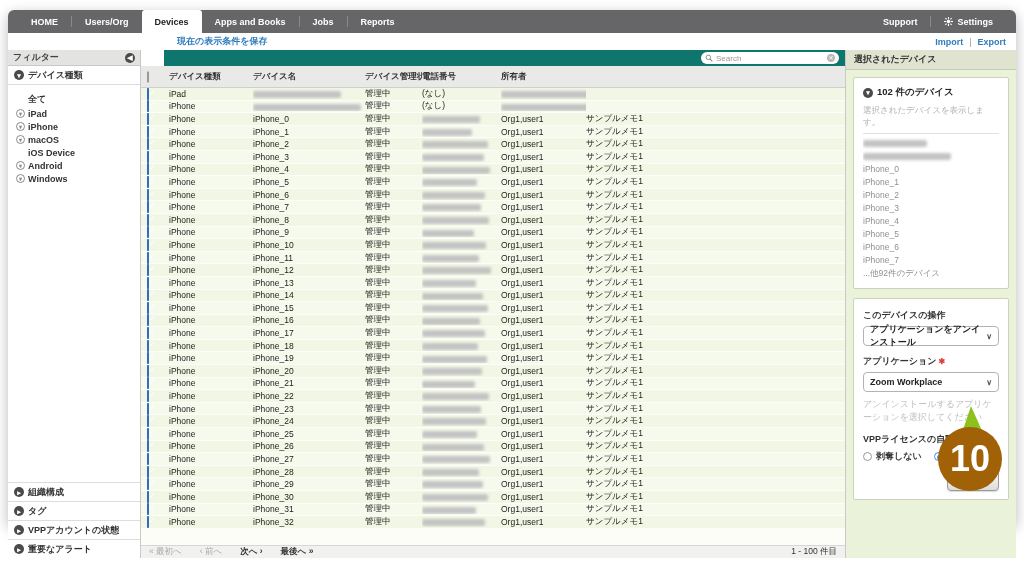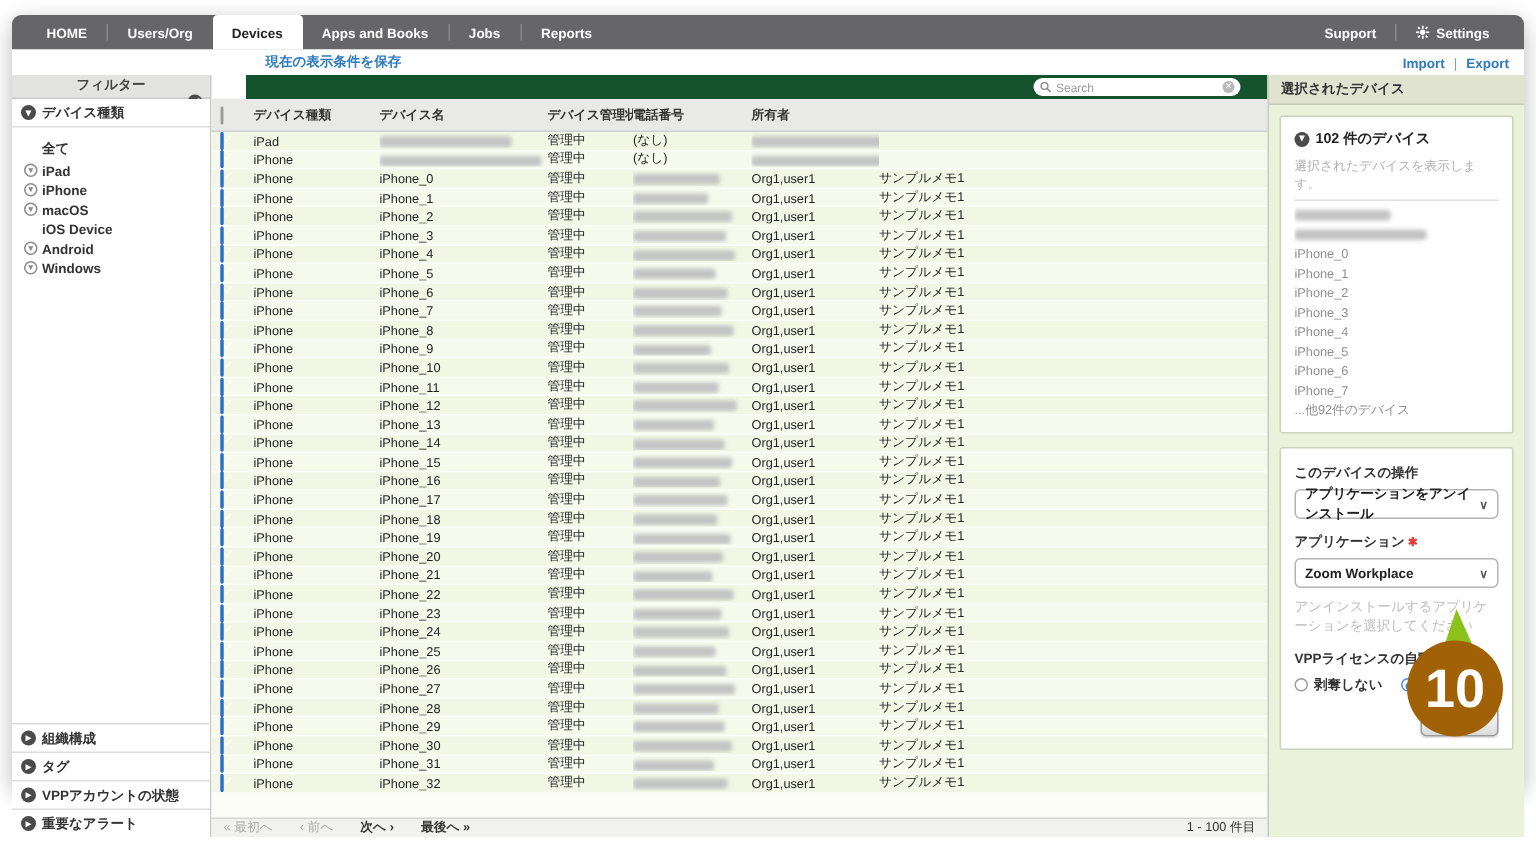--- a/index.html
+++ b/index.html
@@ -19,36 +19,36 @@
   
   .toolbar { height:17px; display:flex; align-items:center; font-size:9px; background:#fff; }
   .link { color:#2e7cbe; font-weight:bold; cursor:pointer; text-decoration:none; }
   .toolbar .save { margin-left:169px; }
   .toolbar .right { margin-left:auto; margin-right:10px; display:flex; gap:6px; align-items:center; color:#999; }
   
   .content { display:flex; height:508px; }
   
   .sidebar { width:133px; border-right:1px solid #c9c9c9; display:flex; flex-direction:column; font-size:9px; background:#fff; }
   .sb-header { height:16px; background:#e3e3e1; border-bottom:1px solid #c9c9c9; display:flex; align-items:center;
-               padding:0 5px; color:#444; font-weight:bold;flex-direction:column; }
+               padding:0 5px; color:#444; font-weight:bold; }
   .sb-header .collapse { margin-left:auto; }
   .dot-icon { width:10px; height:10px; border-radius:50%; background:#4a4a4a; color:#fff; font-size:7px;
               display:inline-flex; align-items:center; justify-content:center; line-height:1; flex:0 0 auto; }
   .sb-section { height:19px; display:flex; align-items:center; gap:4px; padding:0 6px; font-weight:bold; color:#333;
                 border-bottom:1px solid #ddd; cursor:pointer; background:#fff; }
   .sb-list { padding:6px 0 4px 0; }
   .sb-item { display:flex; align-items:center; gap:3px; padding:1.5px 6px 1.5px 8px; color:#333; font-weight:bold; cursor:pointer; }
   .sb-item .noicon { width:9px; flex:0 0 auto; }
   .tree-icon { width:9px; height:9px; border:1px solid #8a8a8a; border-radius:50%; color:#8a8a8a; font-size:6px;
                display:inline-flex; align-items:center; justify-content:center; line-height:1; flex:0 0 auto; background:#fff; }
   .sb-spacer { flex:1; }
   .sb-bottom .sb-section { border-bottom:none; border-top:1px solid #ddd;align-items:center; }
   
   .center { flex:1; display:flex; flex-direction:column; min-width:0; }
-  .searchbar { height:16px; background:#14532d; display:flex; align-items:center; justify-content:flex-end; padding-right:18px;margin-left:23px; }
+  .searchbar { height:16px; background:#0f766e; display:flex; align-items:center; justify-content:flex-end; padding-right:6px;margin-left:23px; }
   .search-pill { width:138px; height:12px; background:#fff; border-radius:7px; display:flex; align-items:center;
                  padding:0 4px; gap:3px; font-size:8px; color:#999; }
   .search-pill .ph { flex:1; }
   .clear-btn { width:8px; height:8px; border-radius:50%; background:#b9b9b9; color:#fff; font-size:6px;
                display:flex; align-items:center; justify-content:center; line-height:1; cursor:pointer; }
   .tgrid { display:grid; grid-template-columns:28px 84px 112px 57px 79px 85px 1fr; align-items:center; }
   .thead { height:22px; background:#e9e9e7; border-bottom:1px solid #cfcfcf; font-size:8.5px; font-weight:bold; color:#333; }
   .thead .hcell { white-space:nowrap; overflow:hidden; }
   .cb { width:9px; height:9px; border:1px solid #9a9a9a; border-radius:2px; background:#fff; margin-left:6px; cursor:pointer; }
   .cb.checked { background:#3b7ede; border-color:#2f6cc4; position:relative; }

